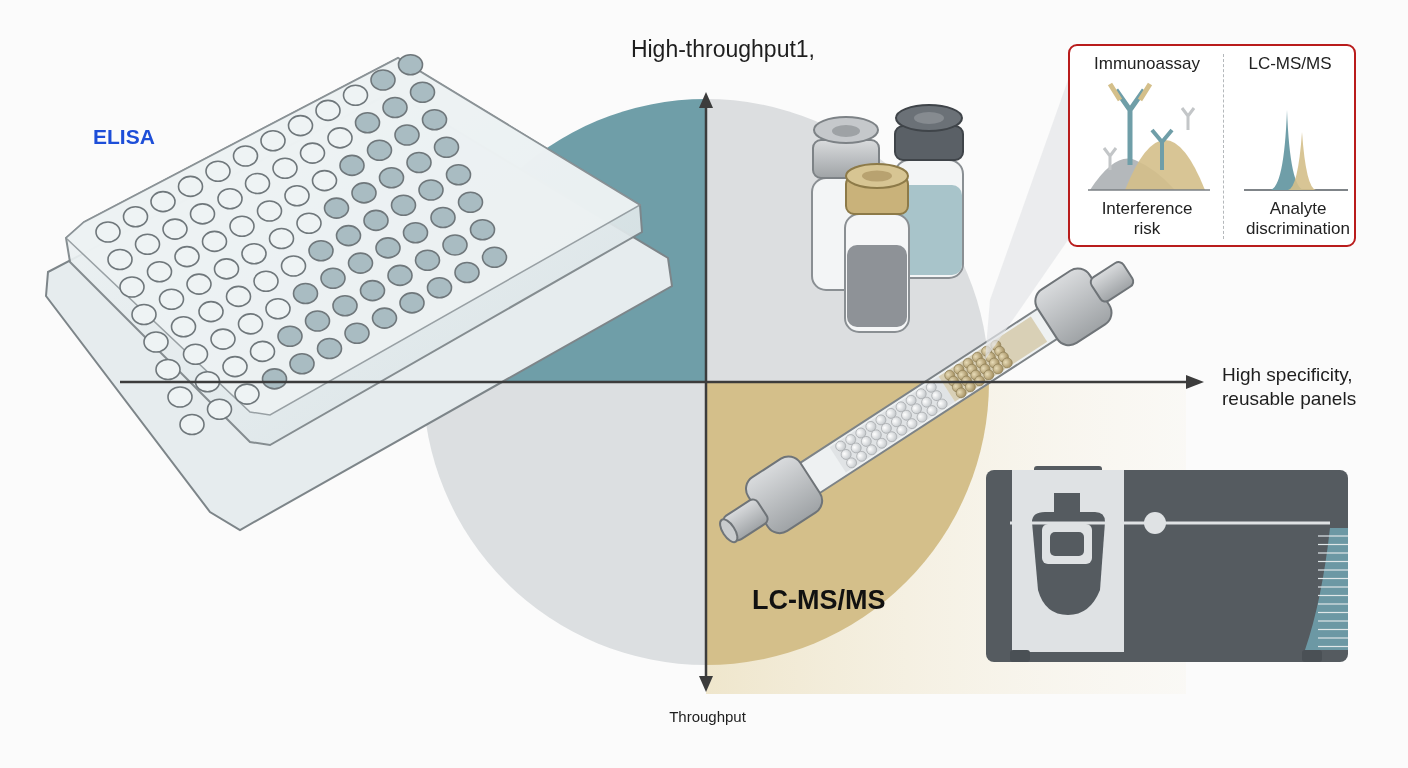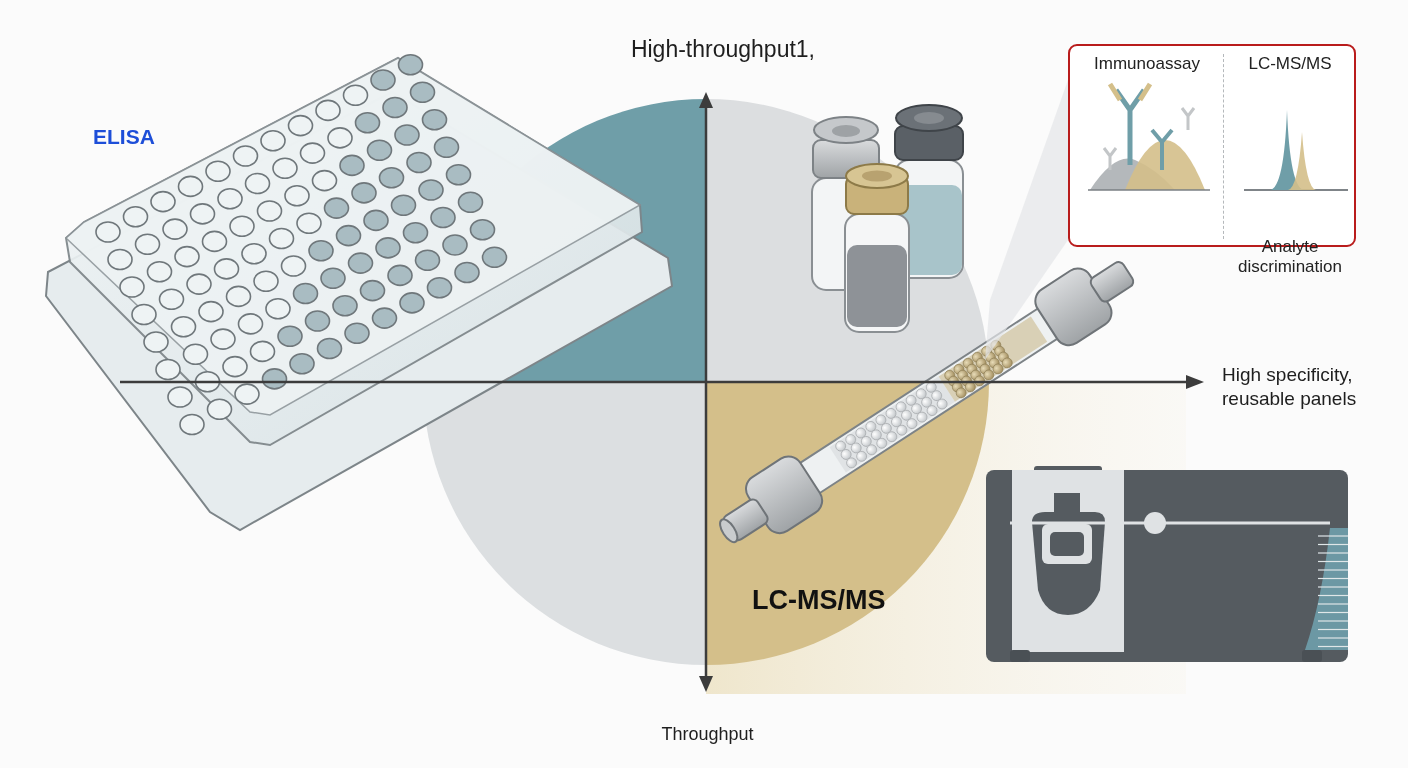--- a/index.html
+++ b/index.html
@@ -1,20 +1,20 @@
 <!DOCTYPE html>
 <html><head>
 <meta charset="utf-8">
 <style>
   html,body{margin:0;padding:0;}
   body{width:1408px;height:768px;overflow:hidden;background:#fbfbfb;font-family:"Liberation Sans",sans-serif;position:relative;}
   .stage{position:absolute;left:0;top:0;width:1408px;height:768px;}
   .lbl{position:absolute;color:#1e1e1e;font-family:"Liberation Sans",sans-serif;}
   .axis-top{left:600px;top:38px;width:215px;text-align:right;font-size:23px;line-height:23px;}
-  .axis-bottom{left:600px;top:724px;width:215px;text-align:center;font-size:18px;}
+  .axis-bottom{left:600px;top:708px;width:215px;text-align:center;font-size:15px;}
   .axis-right{left:1222px;top:363px;font-size:19px;line-height:24px;}
   .elisa{left:93px;top:125px;font-size:21px;font-weight:bold;color:#1d4ed8;}
   .lcms{left:752px;top:585px;font-size:27px;font-weight:bold;color:#111;}
   .callout{position:absolute;left:1068px;top:44px;width:288px;height:203px;background:#ffffff;border:2px solid #b91c1c;border-radius:9px;box-sizing:border-box;}
   .callout .col-title{position:absolute;top:8px;font-size:17px;color:#222;text-align:center;}
   .callout .col-cap{position:absolute;top:153px;font-size:17px;color:#222;text-align:center;line-height:20px;}
   .callout .divider{position:absolute;left:153px;top:8px;height:185px;border-left:1.5px dashed #b4b8bb;}
 </style>
 </head>
 <body>
@@ -322,19 +322,23 @@
         <path d="M92,90 L92,62 M92,62 L82,50 M92,62 L102,50" stroke="#6f9ea8" stroke-width="4" fill="none"></path>
         <path d="M118,36 L118,50 M118,36 L112,28 M118,36 L124,28" stroke="#c3c6c8" stroke-width="3" fill="none"></path>
         <path d="M40,90 L40,76 M40,76 L34,68 M40,76 L46,68" stroke="#c3c6c8" stroke-width="3" fill="none"></path>
       </g>
       <g>
         <line x1="174" y1="110" x2="278" y2="110" stroke="#555b60" stroke-width="1.5"></line>
         <path d="M200,110 Q214,108 217,30 Q220,108 234,110 Z" fill="#6f9ea8"></path>
         <path d="M218,110 Q228,108 232,52 Q236,108 246,110 Z" fill="#d4bf8a" opacity="0.9"></path>
       </g>
     </svg>
-    <div class="col-cap" style="left:156px;width:128px;margin-top:38px;">
+    <div class="col-cap" style="left:4px;width:146px;">
+      <div>Interference</div>
+      <div>risk</div>
+    </div>
+    <div class="col-cap" style="left:164px;width:128px;">
       <div>Analyte</div>
       <div>discrimination</div>
     </div>
   </div>
 
 </div>
 
 </body></html>

